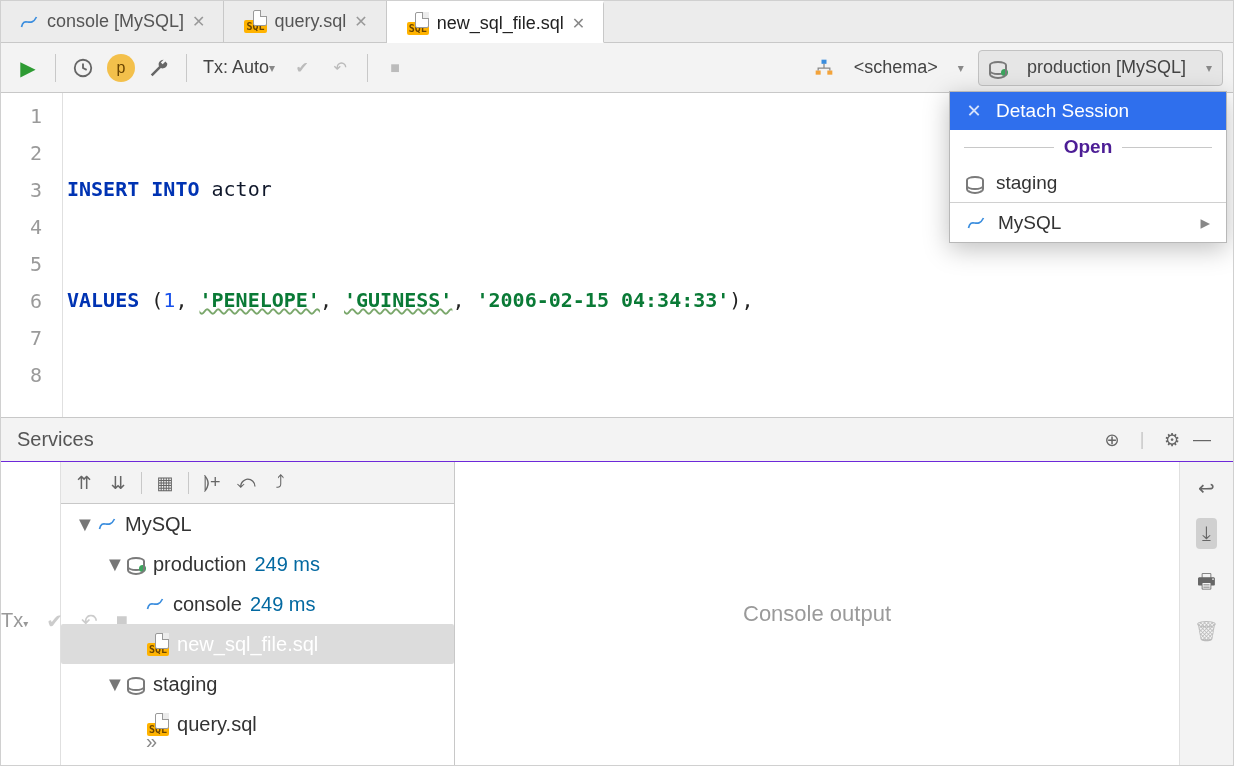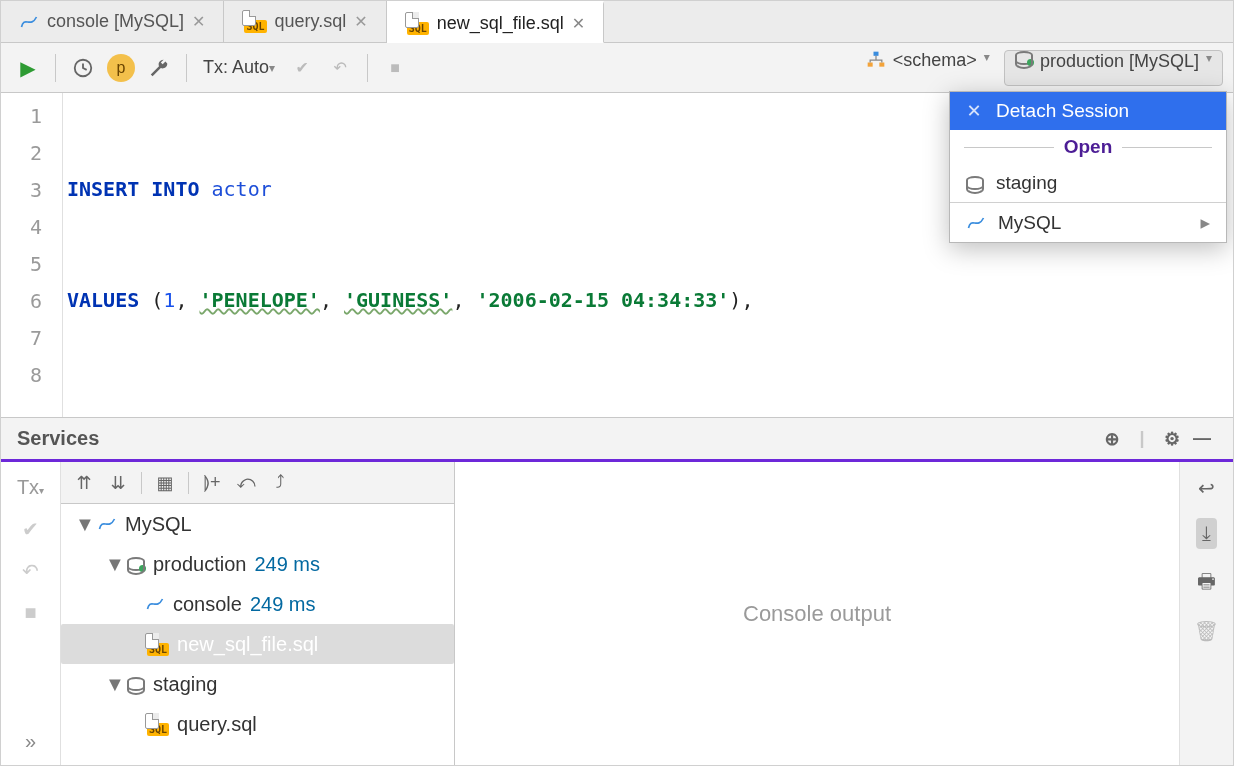--- a/index.html
+++ b/index.html
@@ -39,21 +39,21 @@
     border-top:3px solid transparent;
     border-bottom:1px solid #fff;
     margin-bottom:-1px;
   }
   .tab .close-x { color:#999; font-size:16px;}
   .tab.active .close-x { color:#888; }
   .icon-swoosh { width:20px; height:20px; }
   .icon-sql { font-family:monospace; font-size:10px; font-weight:bold; background:#ffb300;color:#6a4400;border-radius:2px; padding:1px 2px;}
   .icon-sql-page{width:14px;height:16px;background:#fff;border:1px solid #999;border-radius:2px;position:relative;}
   .icon-sql-page::after{content:"";position:absolute;right:-1px;top:-1px;width:6px;height:6px;background:#ececec;border-left:1px solid #999;border-bottom:1px solid #999;}
-  .icon-sql-stack{display:inline-flex;flex-direction:column;align-items:flex-start;gap:0;}
+  .icon-sql-stack{display:inline-flex;flex-direction:column;align-items:flex-end;gap:0;}
   .icon-sql-stack .icon-sql{margin-top:-6px;margin-left:2px;}
 
   
   .toolbar {
     display:flex;
     align-items:center;
     background:#f3f3f3;
     height:50px;
     border-bottom:1px solid #c8c8c8;
     padding:0 10px;
@@ -67,21 +67,21 @@
     color:#666;
     cursor:pointer;
   }
   .tb-sep{ width:1px;height:28px;background:#c8c8c8;margin:0 6px;}
   .tb-text{ display:flex;align-items:center;color:#444;padding:0 6px;font-size:18px;cursor:pointer;}
   .chev{font-size:12px;color:#888;}
   .play{color:#2e9b33;font-size:20px;}
   .p-badge{background:#f3c04b;color:#6a4400;border-radius:50%;width:28px;height:28px;display:flex;align-items:center;justify-content:center;font-weight:500;}
   .tb-right{margin-left:auto;display:flex;align-items:center;gap:4px;}
   .schema-btn, .db-btn{
-    display:flex;gap:7px;
+    display:flex;align-items:center;gap:20px;
     height:36px;padding:0 10px;
     border-radius:4px;
     color:#444;
     cursor:pointer;
     font-size:18px;
   }
   .db-btn{
     background:#e6e6e6;
     border:1px solid #c2c2c2;
   }
@@ -152,49 +152,48 @@
     line-height:37px;
     padding-top:4px;
     overflow:hidden;
     white-space:pre;
   }
   .code .row{height:37px;padding-left:4px;position:relative;}
   .kw{color:#0033b3;font-weight:700;}
   .num{color:#1750eb;}
   .str{color:#0a7a36;font-weight:600;}
   .op{color:#222;}
-  .tbl{color:#1d4ed8;}
+  .tbl{color:#0f172a;}
   .wavy{text-decoration-line:underline;text-decoration-style:wavy;text-decoration-color:#7aa76b;}
   .sel{
     background:#5874c9;color:#fff;border-radius:2px;
     padding:0 2px;
   }
   
   .services{
     height:347px;
     display:flex;
     flex-direction:column;
     background:#fff;
   }
   .svc-title{
     display:flex;align-items:center;
     height:44px;
     background:#f3f3f3;
-    border-bottom:3px solid #6d28d9;
+    border-bottom:1px solid #6d28d9;
     padding:0 16px;
     font-size:20px;
     color:#555;
-    font-weight:bold;
   }
   .svc-title .spacer{flex:1;}
   .svc-title .ic{width:30px;text-align:center;color:#666;cursor:pointer;font-size:18px;}
   .svc-body{flex:1;display:flex;min-height:0;}
   .svc-left{
     width:60px;border-right:1px solid #e0e0e0;
-    display:flex;flex-direction:column;align-items:center;
+    display:flex;flex-direction:row;align-items:center;
     gap:18px;padding-top:14px;color:#999;
   }
   .svc-left .lic{cursor:pointer;font-size:20px;}
   .svc-middle{
     width:394px;border-right:1px solid #c8c8c8;
     display:flex;flex-direction:column;
   }
   .svc-tb{
     height:42px;border-bottom:1px solid #c8c8c8;background:#f3f3f3;
     display:flex;align-items:center;gap:4px;padding:0 8px;

